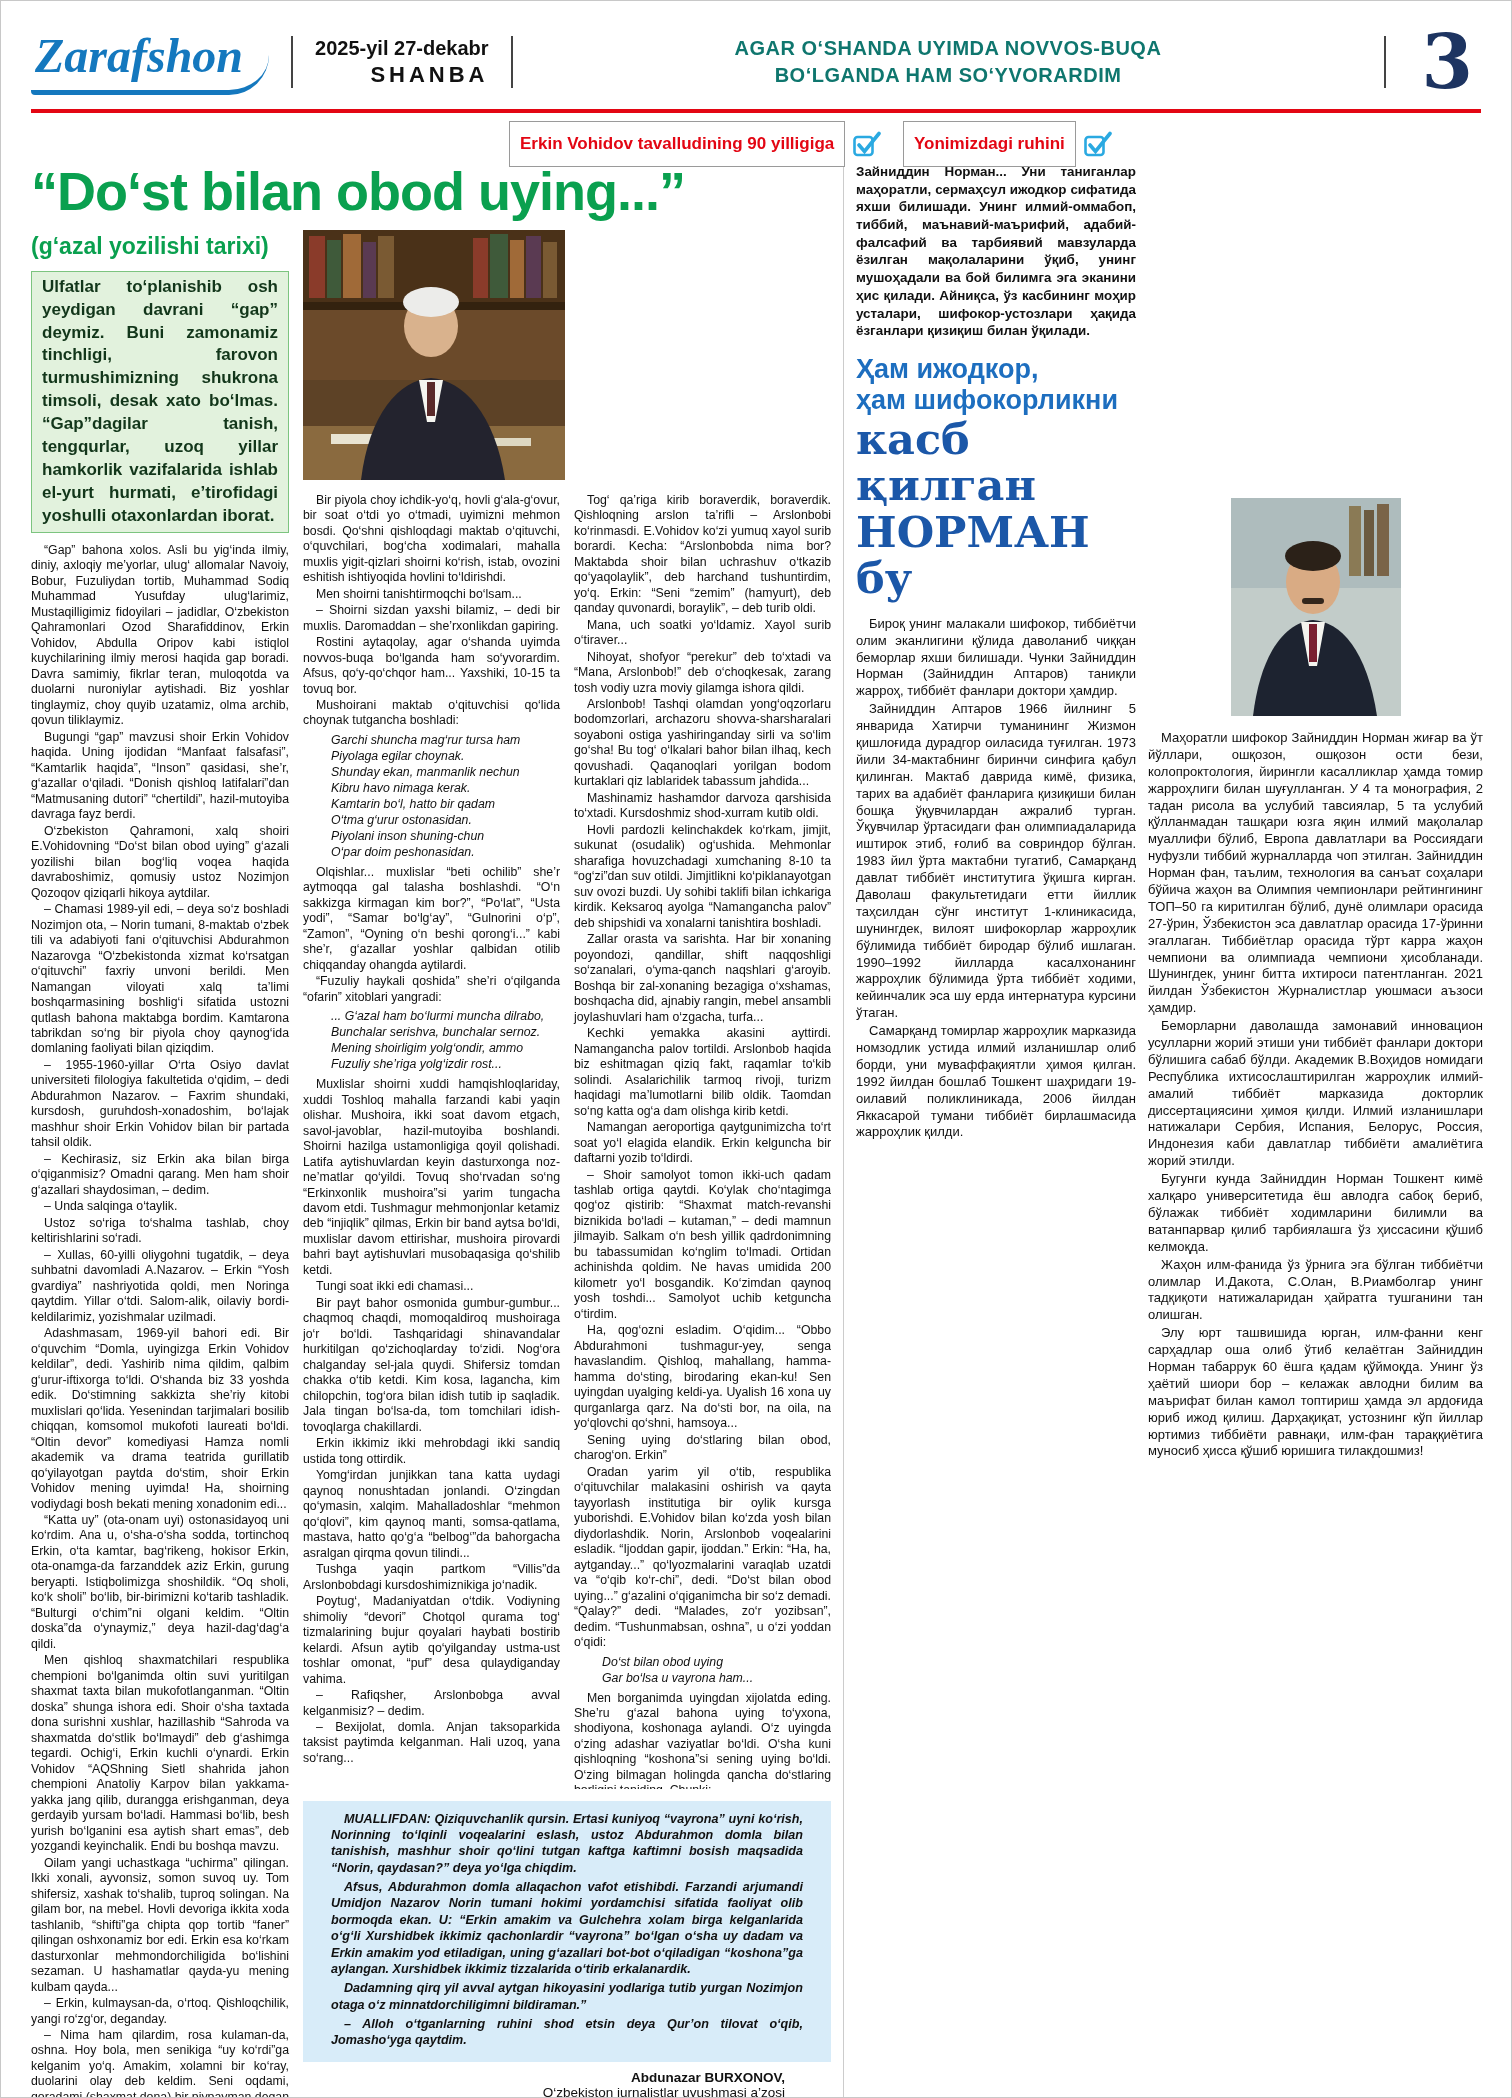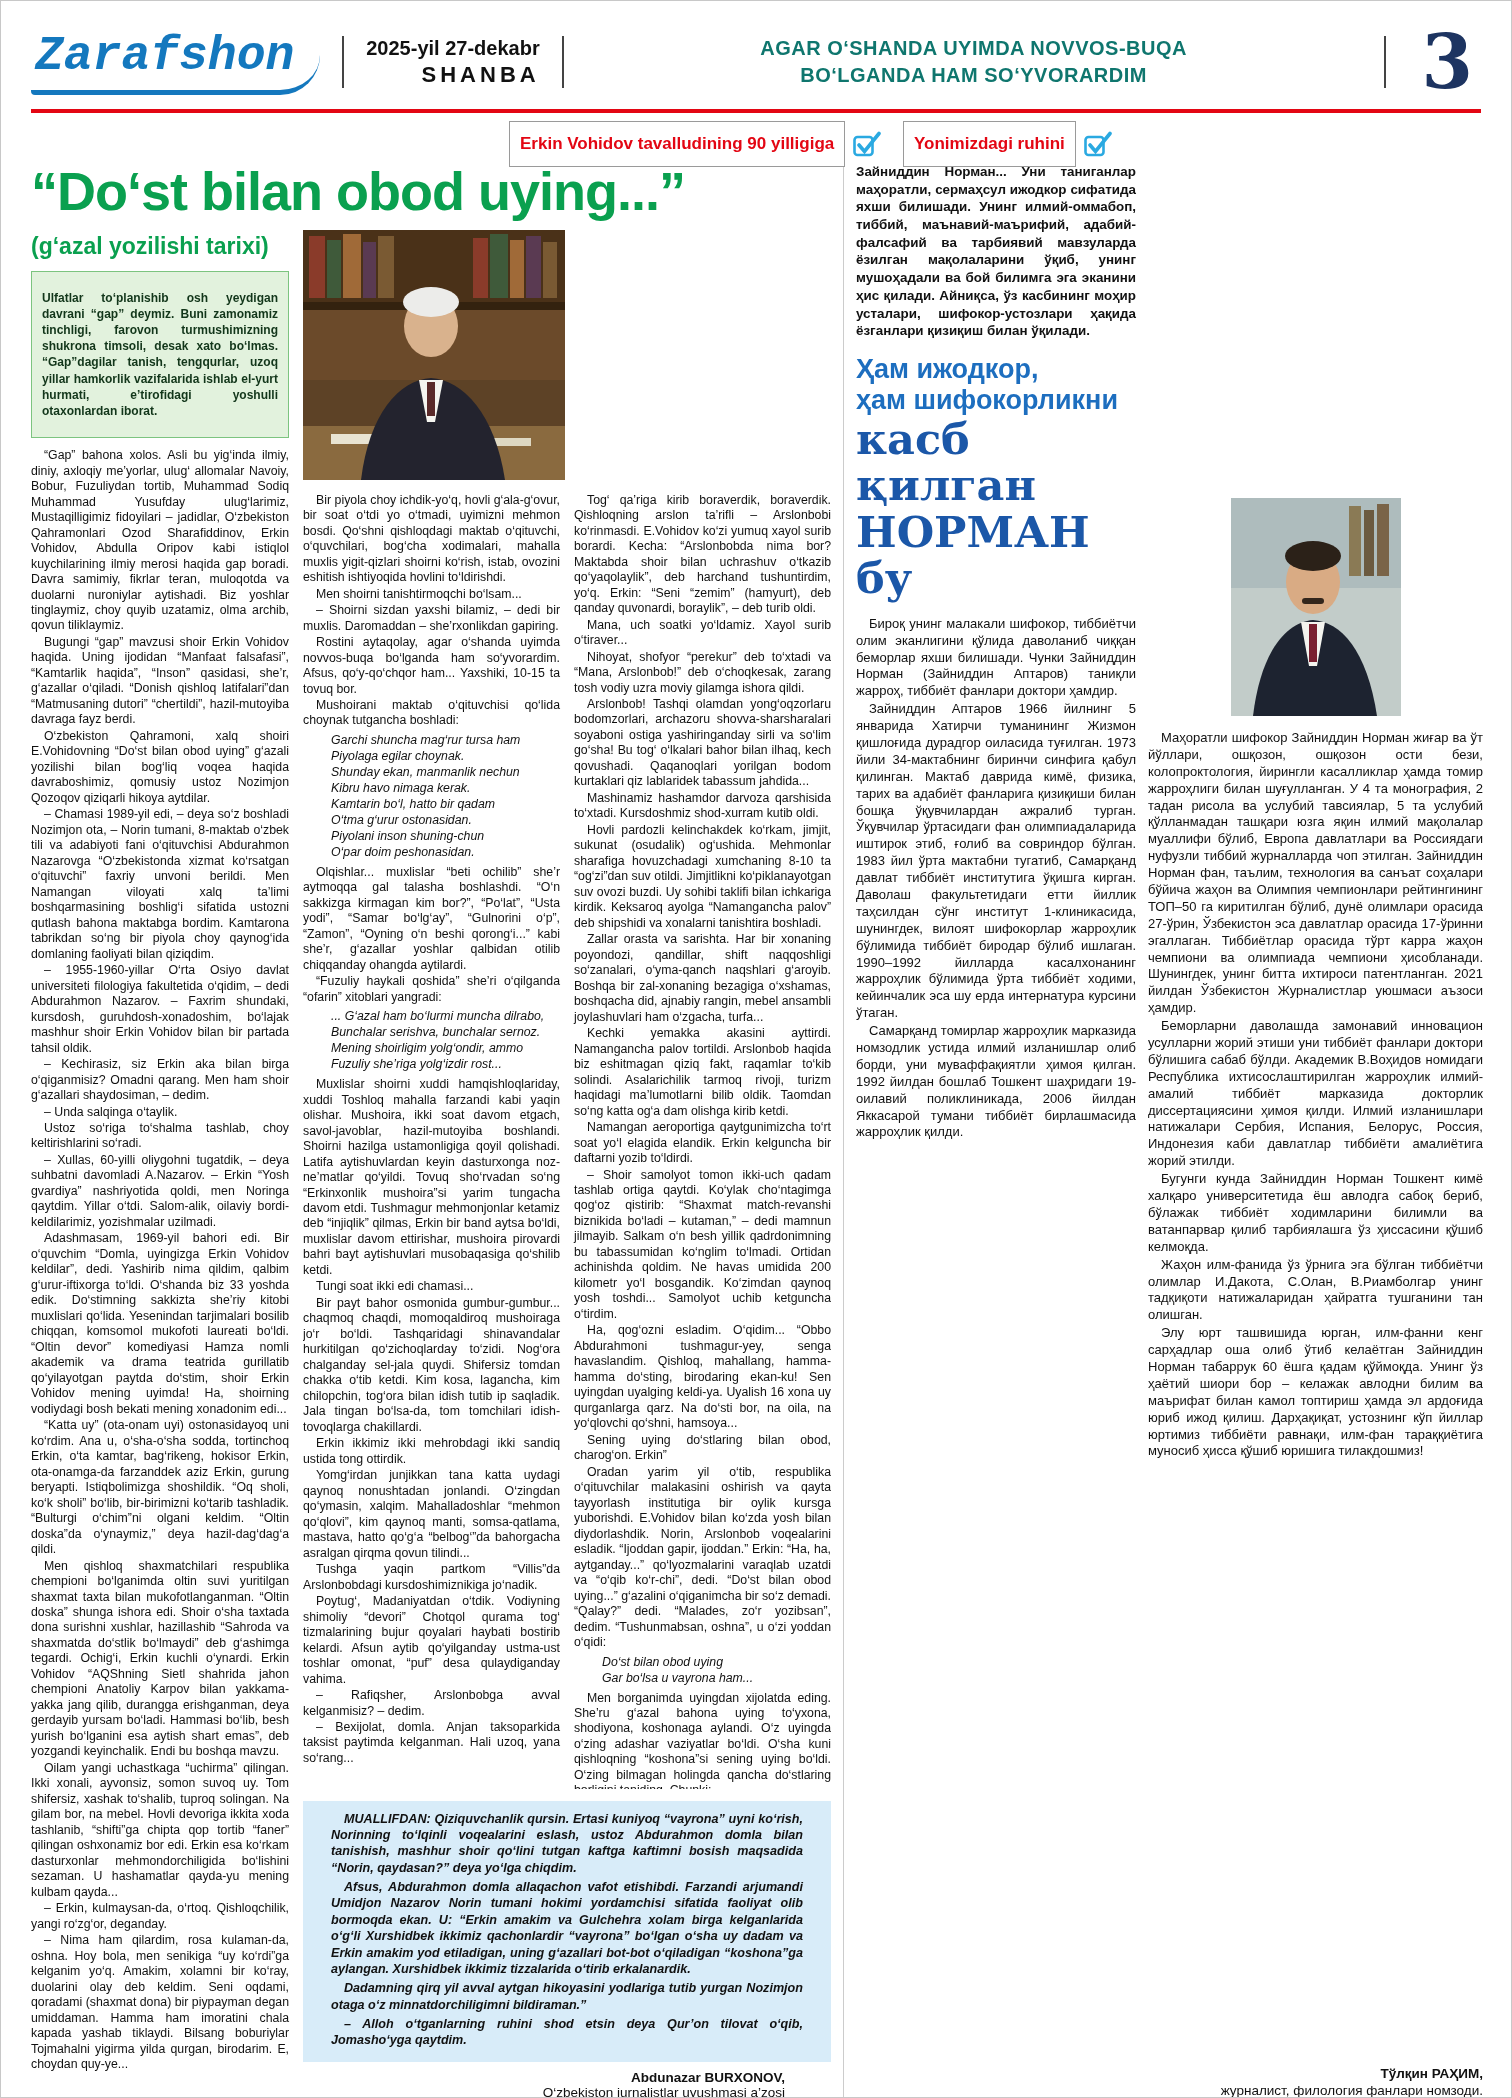--- a/index.html
+++ b/index.html
@@ -4,21 +4,21 @@
 <style>
   * { margin:0; padding:0; box-sizing:border-box; }
   html,body { background:#9a9a9a; }
   body { font-family:"Liberation Sans", sans-serif; color:#111; }
   .page { width:1512px; height:2098px; margin:0 auto; background:#fff;
           padding:22px 30px 0 30px; position:relative; overflow:hidden;
           border:1px solid #c8c8c8; }
 
   
   .masthead { display:flex; align-items:center; height:78px; }
-  .logo { font-family:Liberation Mono, monospace; font-style:italic; font-weight:bold;
+  .logo { font-family:Liberation Serif, serif; font-style:italic; font-weight:bold;
           font-size:48px; color:#1478be; line-height:1; padding:2px 26px 10px 4px;
           border-bottom:5px solid #1478be; border-radius:0 0 40px 4px; }
   .m-div { width:2px; height:52px; background:#444; margin:0 22px; flex:none; }
   .date-block { text-align:right; line-height:1.25; }
   .date-line { font-size:20px; font-weight:bold; }
   .day-line  { font-size:22px; font-weight:bold; letter-spacing:4px; }
   .masthead-quote { flex:1; text-align:center; color:#0f766e; font-weight:bold;
           font-size:20px; line-height:1.35; letter-spacing:.5px; text-transform:uppercase; }
   .pagenum { font-family:"DejaVu Serif", serif; font-size:74px; font-weight:bold;
           color:#1d3461; line-height:.9; padding:0 8px 0 14px; }
@@ -41,22 +41,22 @@
 
   .main-title { color:#0aa04f; font-weight:bold; font-size:54px; line-height:1.05;
                 letter-spacing:-1px; margin:0 0 10px 0; }
   .article-body { display:flex; gap:14px; }
   .col { width:258px; flex:none; font-size:12.3px; line-height:1.26; text-align:justify; }
   .right-wrap { width:528px; flex:none; }
   .cols23 { display:flex; gap:14px; height:1296px; overflow:hidden; }
   .col2, .col3 { width:257px; flex:none; font-size:12.3px; line-height:1.26; text-align:justify; }
 
   .subtitle { color:#0aa04f; font-size:23px; font-weight:bold; margin:2px 0 10px 0; }
-  .leadbox { background:#e2f2dd; border:1px solid #7cc47f; padding:18px 10px;
-             font-weight:bold; font-size:12px; line-height:1.35; color:#12361a;
+  .leadbox { background:#e2f2dd; border:1px solid #7cc47f; padding:4px 10px;
+             font-weight:bold; font-size:17px; line-height:1.35; color:#12361a;
              margin-bottom:10px; text-align:justify; }
 
   .para { text-indent:13px; margin:0 0 1px 0; }
   .verse { font-style:italic; margin:4px 0 4px 28px; line-height:1.3; text-align:left; }
 
   .photo1 { width:262px; height:250px; margin:0 0 13px 0; background:#5d4226; }
   .photo1 svg, .photo2 svg { display:block; }
 
   .muallifdan { background:#d8ecf9; padding:10px 28px; margin-top:12px;
                 font-style:italic; font-weight:bold; font-size:12.6px; line-height:1.3;

